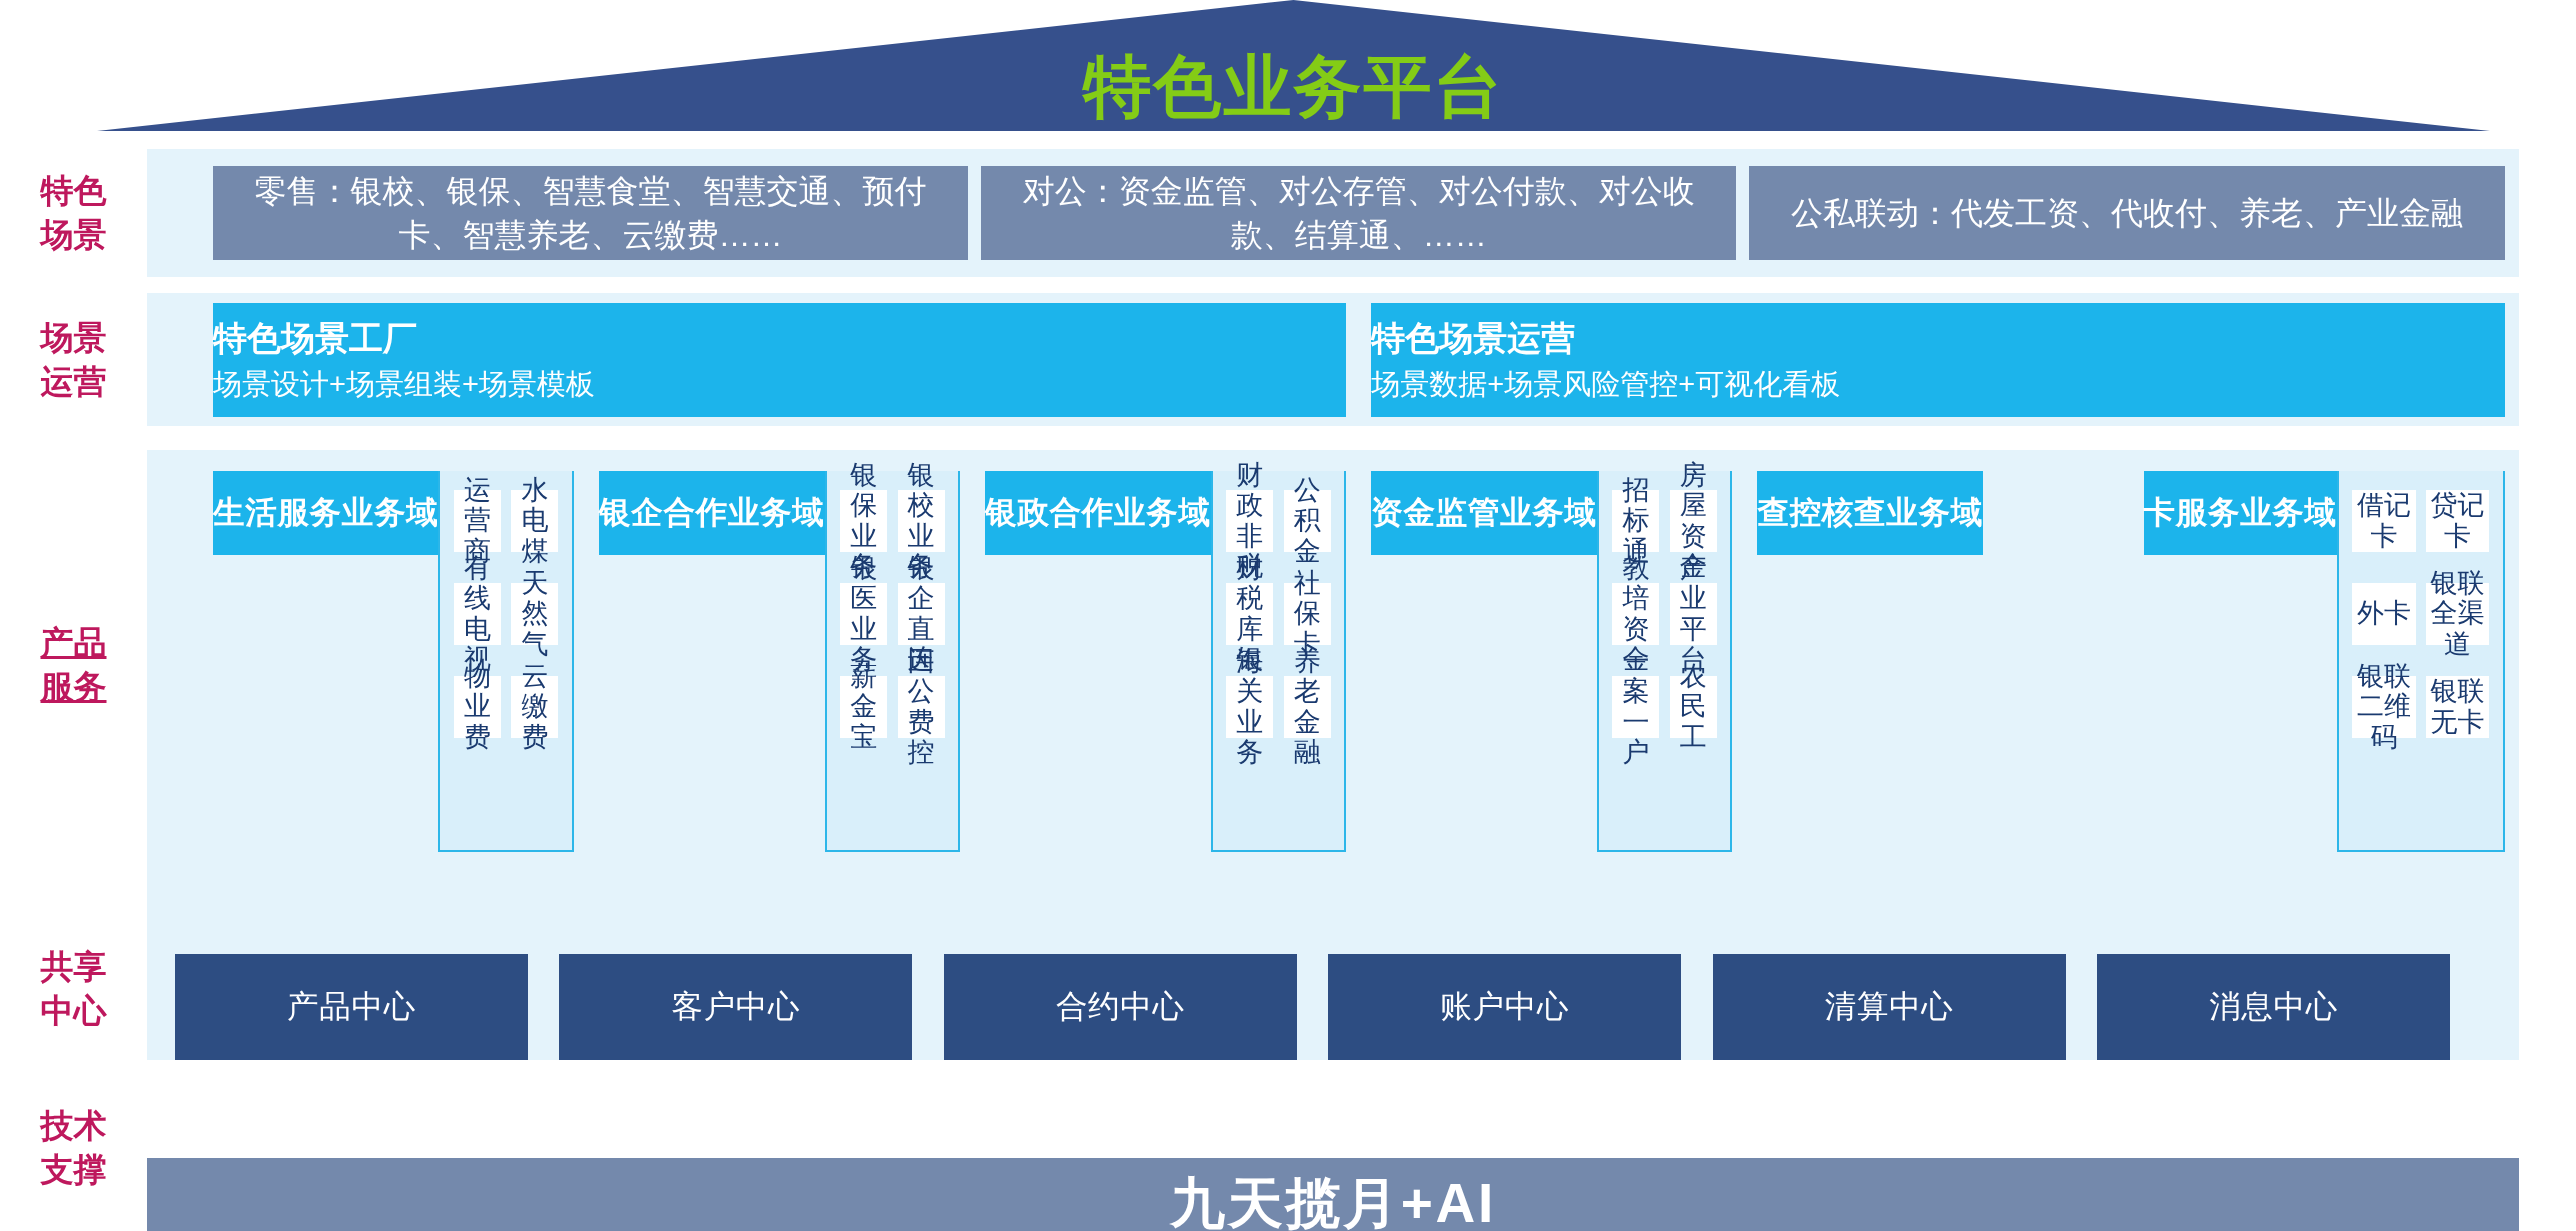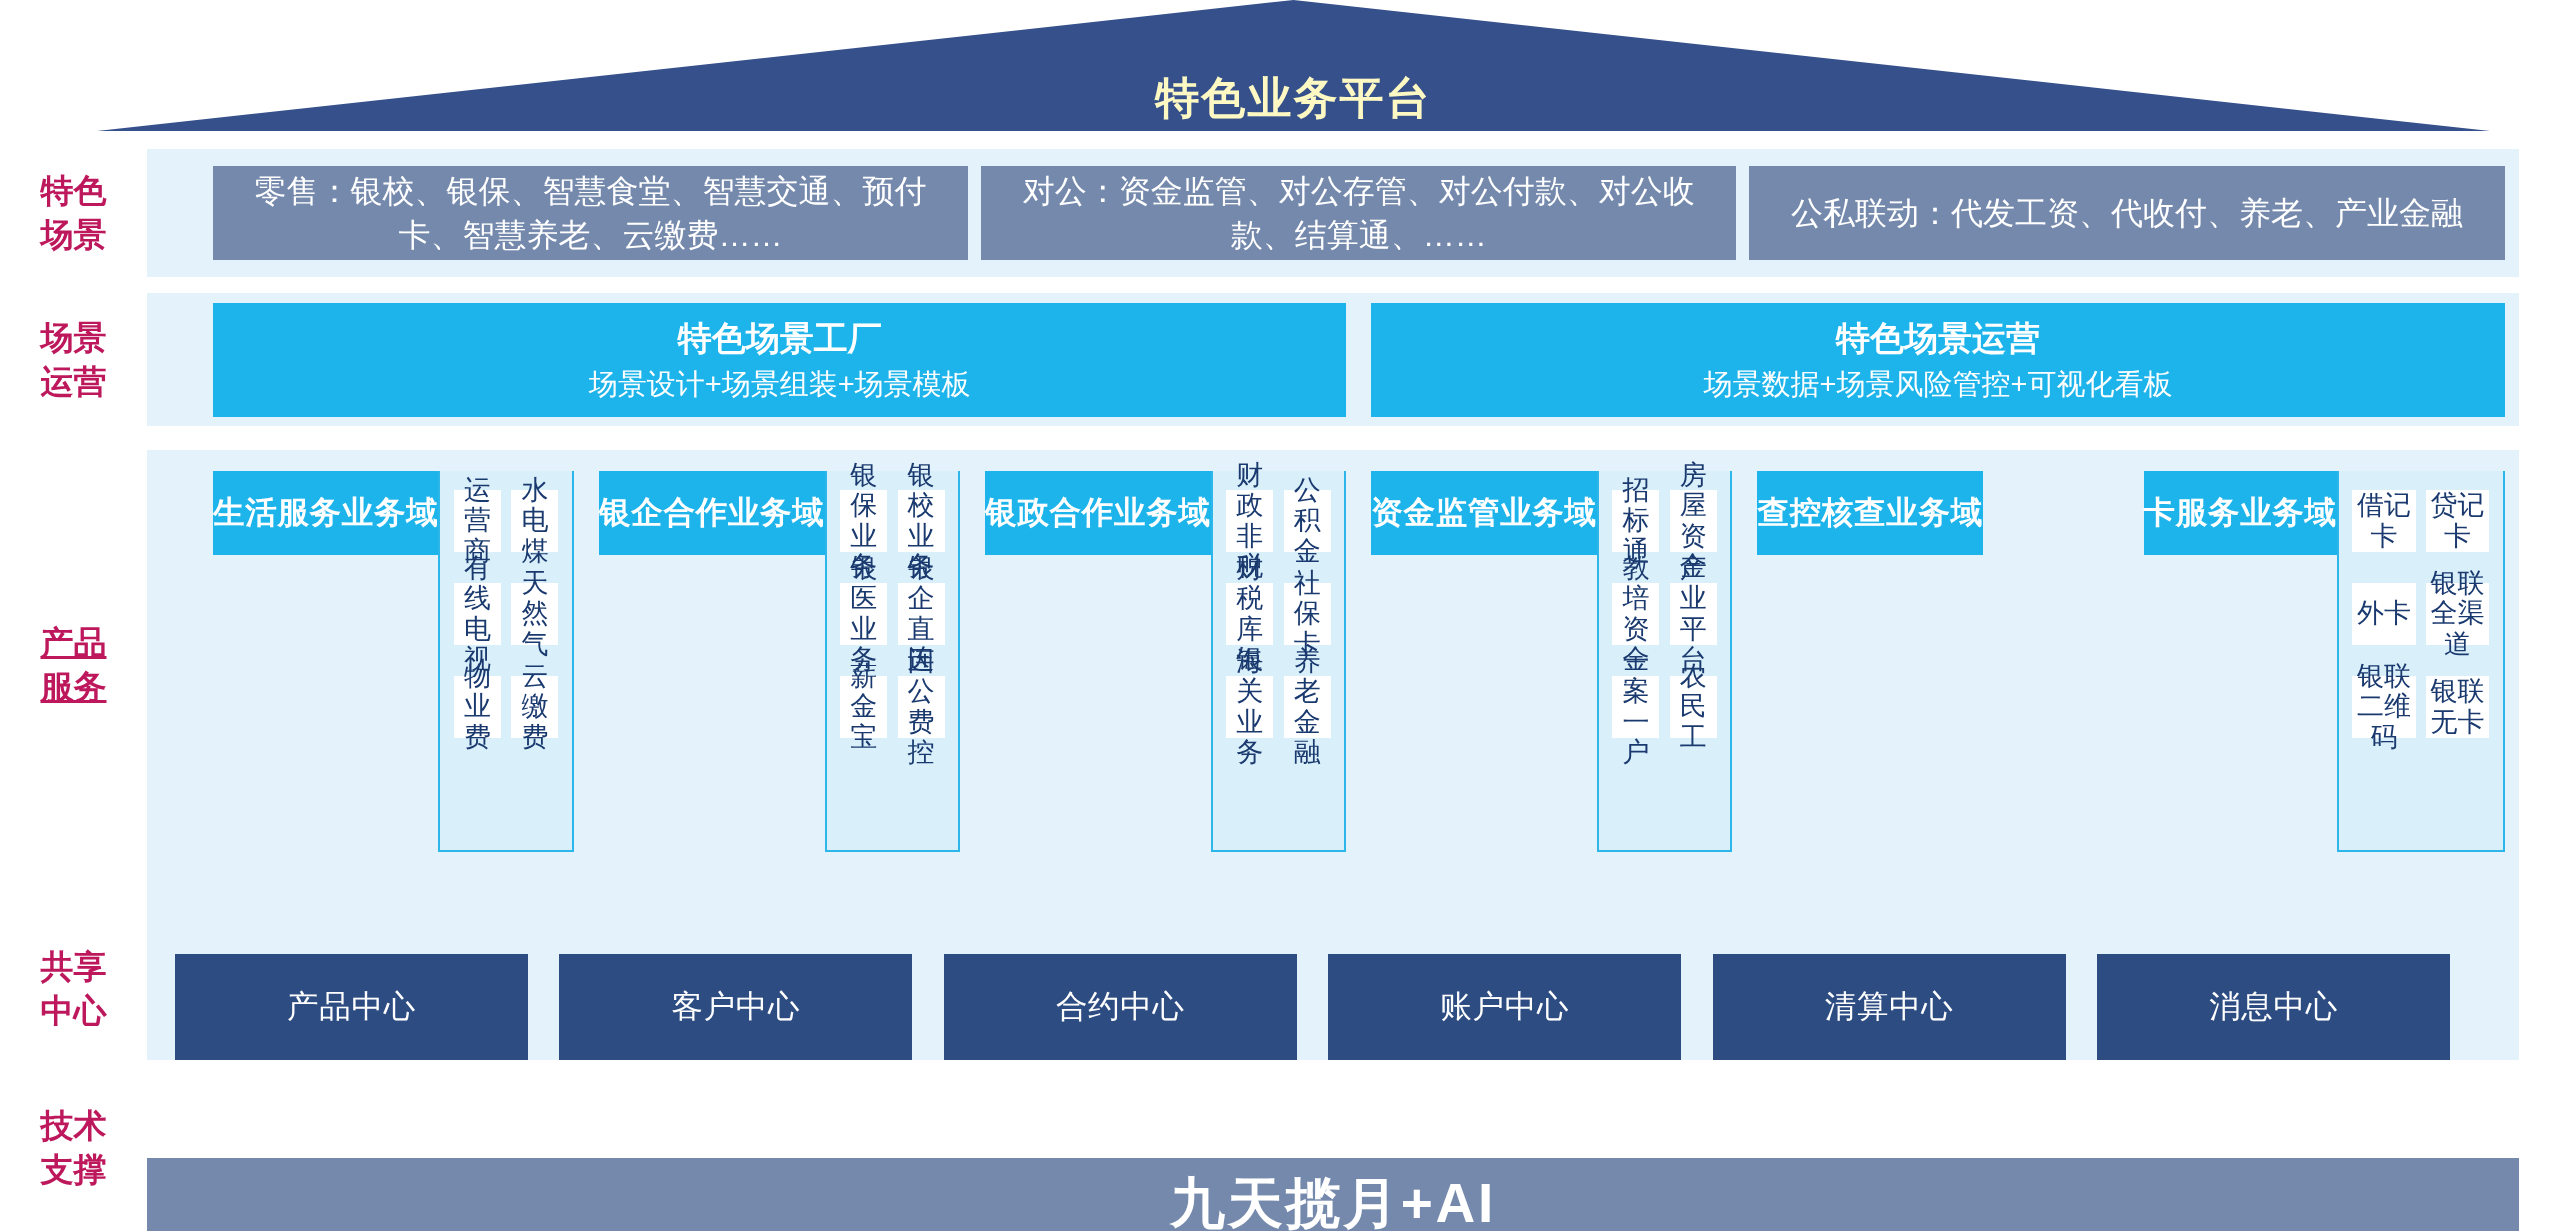--- a/index.html
+++ b/index.html
@@ -9,21 +9,21 @@
   }
 
   
   .roof {
     position:absolute; left:97px; top:0; width:2393px; height:131px;
     background:#36508C;
     clip-path:polygon(50% 0%, 100% 100%, 0% 100%);
     display:flex; align-items:flex-end; justify-content:center;
   }
   .roof-title {
-    color:#fef9c3; font-size:44px; font-weight:700; line-height:1;
+    color:#84cc16; font-size:68px; font-weight:700; line-height:1;
     padding-bottom:11px; letter-spacing:2.1px;
   }
 
   
   .side-label {
     position:absolute; left:0; width:147px;
     display:flex; align-items:center; justify-content:center; text-align:center;
     font-size:33px; font-weight:700; color:#be185d; line-height:1.32;
     white-space:pre-line;
   }
@@ -41,21 +41,21 @@
   .scene-box {
     background:#7489AC; height:94px; flex:1 1 0;
     display:flex; align-items:center; justify-content:center; text-align:center;
     color:#ffffff; font-size:32px; line-height:1.38; white-space:pre-line;
   }
 
   
   .row2 { top:293px; height:133px; display:flex; align-items:center; gap:25px; padding:0 14.4px 0 66px; }
   .factory-box {
     background:#1CB4EB; height:114px; flex:1 1 0;
-    display:flex; flex-direction:column; align-items:center; justify-content:center; gap:15px;
+    display:flex; flex-direction:column; justify-content:center; gap:15px;
     color:#ffffff;
   }
   .factory-title { font-size:34px; font-weight:700; line-height:1; }
   .factory-sub   { font-size:29px; line-height:1; }
 
   
   .row3 { top:450px; height:429px; display:flex; gap:25px; padding:20.5px 14.4px 27px 66px; }
   .domain { flex:1 1 0; display:flex; flex-direction:row; }
   .domain-header {
     height:84px; background:#1CB4EB; color:#ffffff; font-size:31.5px; font-weight:700;

